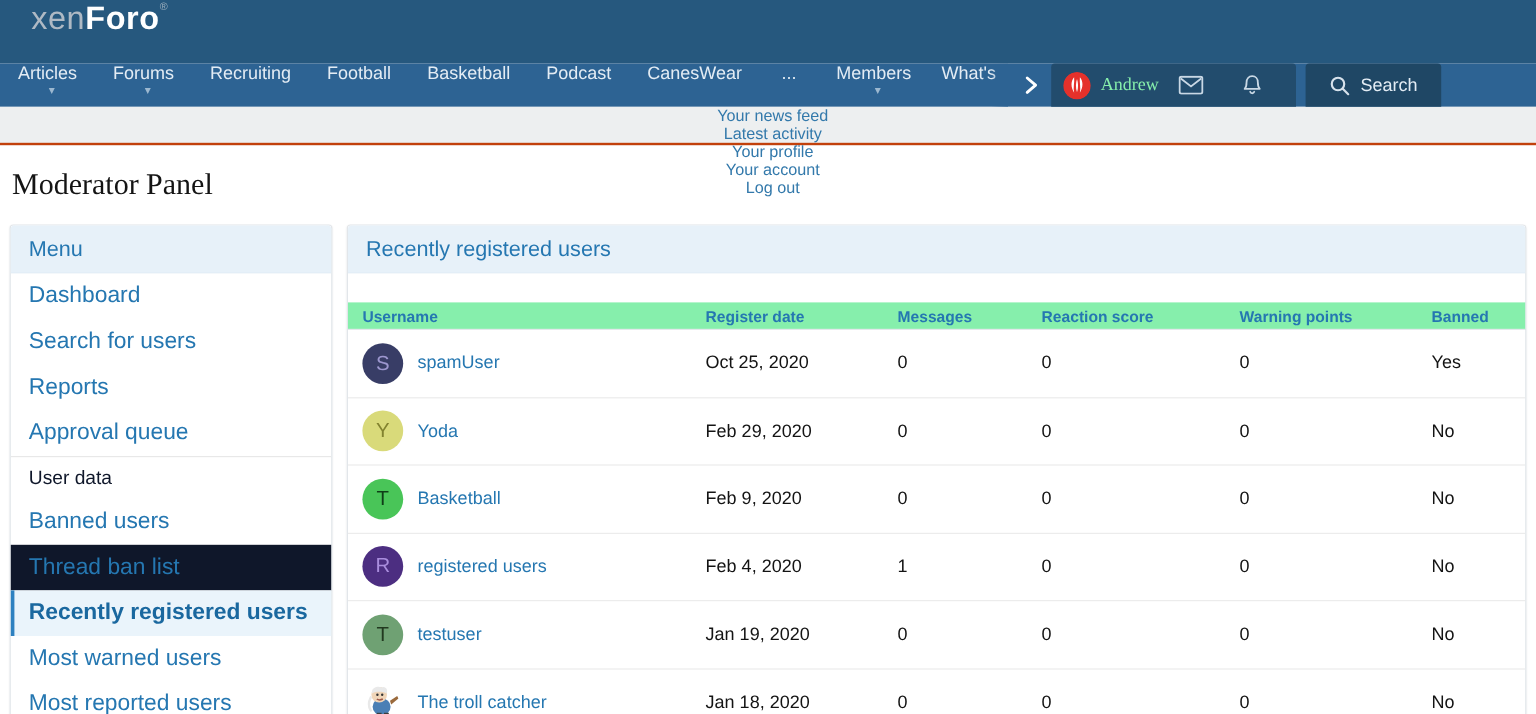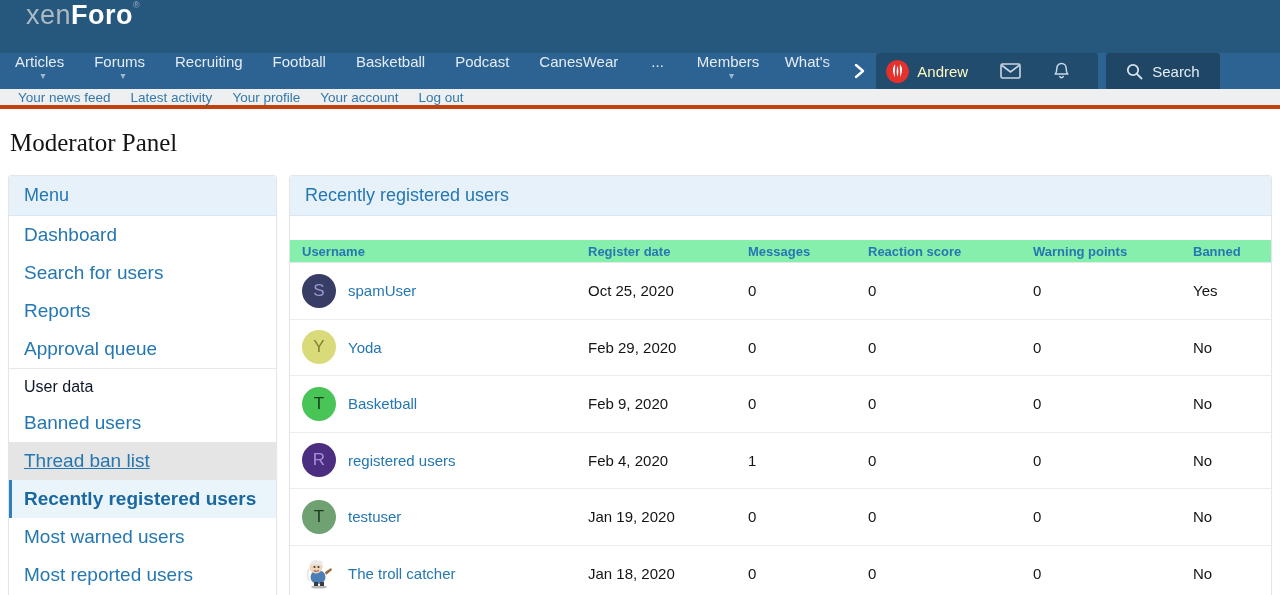--- a/index.html
+++ b/index.html
@@ -17,42 +17,42 @@
   .nav-item { display:flex; align-items:center; padding:0 15px; color:#e3ecf4; font-size:15px; cursor:pointer; white-space:nowrap;flex-direction:column; }
   .nav-item .caret { color:#9cb8d0; font-size:10px; margin-left:7px; }
   .nav-item.dots { padding:0 18px; }
   .nav-whats { position:relative; max-width:66px; overflow:hidden; margin-right:2px; }
   .nav-whats .fade { position:absolute; right:0; top:0; bottom:0; width:14px;
      background:linear-gradient(to right, rgba(45,99,147,0), #2d6393); }
   .nav-chevron { display:flex; align-items:center; padding:0 10px; cursor:pointer; }
 
   .nav-userarea { background:#224c6d; display:flex; align-items:center; padding:0 12px 0 10px; border-radius:3px 3px 0 0; }
   .avatar-me { width:23px; height:23px; border-radius:50%; margin-right:8px; flex:none; }
-  .user-name { color:#fef9c3; font-size:15px; margin-right:16px; cursor:pointer; }
+  .user-name { color:#86efac; font-size:15px; cursor:pointer;font-family:Liberation Serif, serif; }
   .icon-btn { display:flex; align-items:center; padding:0 16px; height:100%; cursor:pointer; }
   .nav-gap { width:8px; }
   .nav-search { background:#1f4765; display:flex; align-items:center; padding:0 20px; border-radius:3px 3px 0 0; cursor:pointer; }
   .nav-search span { color:#e3ecf4; font-size:15px; margin-left:9px; }
 
-  .subnav { height:20px; background:#edeff0; border-bottom:4px solid #c2410c; display:flex; align-items:center; padding-left:8px; }
+  .subnav { height:32px; background:#edeff0; border-bottom:2px solid #c2410c; display:flex; align-items:center; padding-left:8px;flex-direction:column; }
   .subnav a { color:#3379ab; font-size:13.5px; text-decoration:none; padding:0 10px; cursor:pointer; }
 
   
   .page-title { font-size:25px; color:#141414; font-weight:400; padding:20px 10px 18px 10px;font-family:Liberation Serif, serif; }
 
   .content { display:flex; align-items:flex-start; padding:0 8px; gap:12px; }
 
   .panel { background:#fff; border:1px solid #e2e6ea; border-radius:3px; box-shadow:0 1px 2px rgba(0,0,0,.04); }
   .panel-hdr { background:#e7f1f9; color:#2577b1; font-size:18px; padding:9px 15px; border-bottom:1px solid #d9e7f2; border-radius:3px 3px 0 0; }
 
   
   .sidebar { width:269px; flex:none; }
   .menu-item { display:block; font-size:19px; color:#2577b1; padding:8px 15px; min-height:35px; display:flex; align-items:center; cursor:pointer; }
   .menu-item.section { color:#0f172a; font-size:16px; border-top:1px solid #e8e8e8; cursor:default; padding-top:9px; }
-  .menu-item.hl { background:#e5e5e5;text-decoration:underline; }
+  .menu-item.hl { background:#0f172a; }
   .menu-item.selected { background:#eaf4fb; color:#1a689f; font-weight:700; border-left:3px solid #2e81c0; padding-left:12px; }
 
   
   .main { width:983px; flex:none; }
   .trow { display:grid; grid-template-columns:286px 160px 120px 165px 160px 1fr; align-items:center; padding-left:12px; }
   .thead { height:23px; border-bottom:1px solid #e3e8ec; background:#86efac;margin-top:24px; }
   .thead div { font-size:13px; font-weight:700; color:#2577b1; }
   .drow { height:56.5px; border-bottom:1px solid #ececec; }
   .drow:last-child { border-bottom:none; }
   .ucell { display:flex; align-items:center; gap:12px; }

